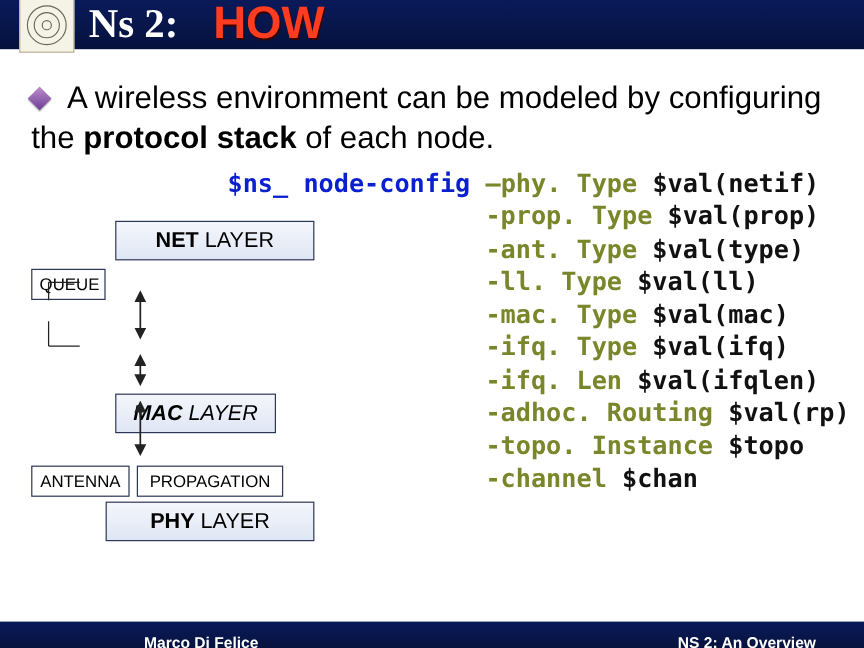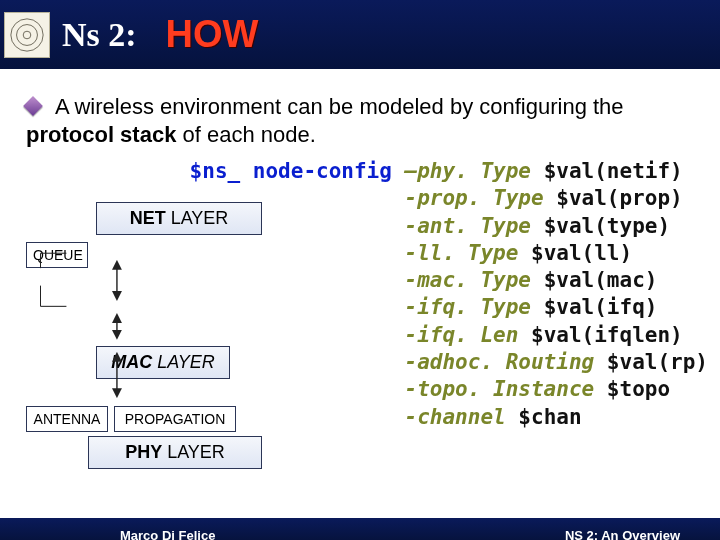--- a/index.html
+++ b/index.html
@@ -10,22 +10,22 @@
     font-family: Arial, Helvetica, sans-serif;
     background: #fff;
     position: relative;
     overflow: hidden;
   }
   
   .titlebar {
     display: flex;
     align-items: center;
     background: linear-gradient(#0a1a5a, #05123d);
-    height: 69px;
-    padding: 0 4px;
+    height: 41px;
+    padding: 0 16px;
     color: #fff;
   }
   .crest {
     width: 46px; height: 46px;
     background: #f5f2e6;
     border: 1px solid #b8b39a;
     margin-right: 12px;
     position: relative;
   }
   .crest svg { position: absolute; inset: 3px; }
@@ -40,21 +40,21 @@
     font-size: 38px;
     font-weight: 700;
     font-family: Liberation Sans, sans-serif;
     color: #ff3c1f;
     text-shadow: 1px 1px 0 #3a0000;
     margin-left: 15px;
   }
   
   .body-text {
     padding: 24px 26px 6px 26px;
-    font-size: 22px;
+    font-size: 26px;
     line-height: 1.25;
   }
   .body-text .bold { font-weight: 700; }
   .diamond {
     width: 14px; height: 14px;
     display: inline-block;
     transform: rotate(45deg);
     background: linear-gradient(135deg, #be8fce, #6b3c93);
     box-shadow: 1px 1px 1px rgba(0,0,0,.3);
     margin-right: 10px;
@@ -96,21 +96,21 @@
     flex: 1;
     font-family: "Consolas", "Menlo", monospace;
     font-size: 21px;
     line-height: 1.3;
     font-weight: 700;
     white-space: pre;
     color: #111;
     padding-left: 4px;
   }
   .kw  { color: #0a1fcf; }
-  .opt { color: #7a862a; font-style: italic; }
+  .opt { color: #7a862a; }
   .arg { color: #111; text-align: right; }
   
   .footer {
     position: absolute;
     left: 0; right: 0; bottom: 0;
     height: 22px;
     background: linear-gradient(#0a1a5a, #06133e);
     color: #fff;
     display: flex;
     justify-content: space-between;

